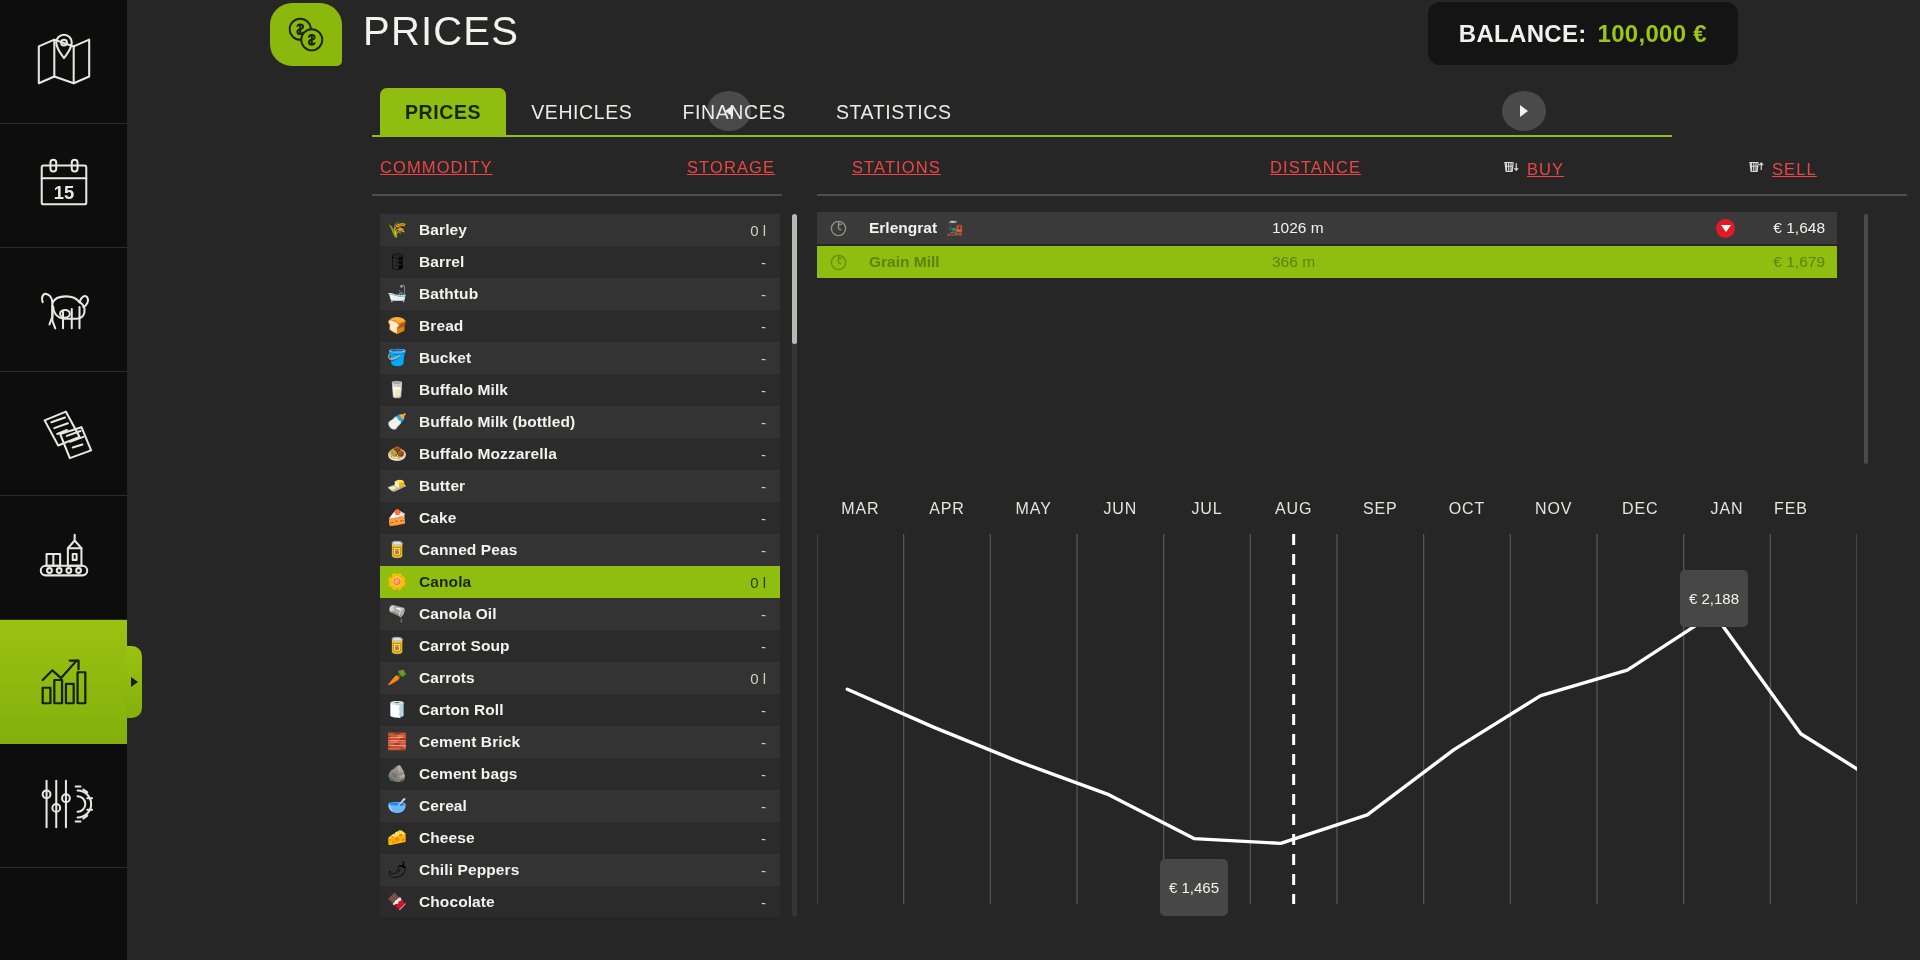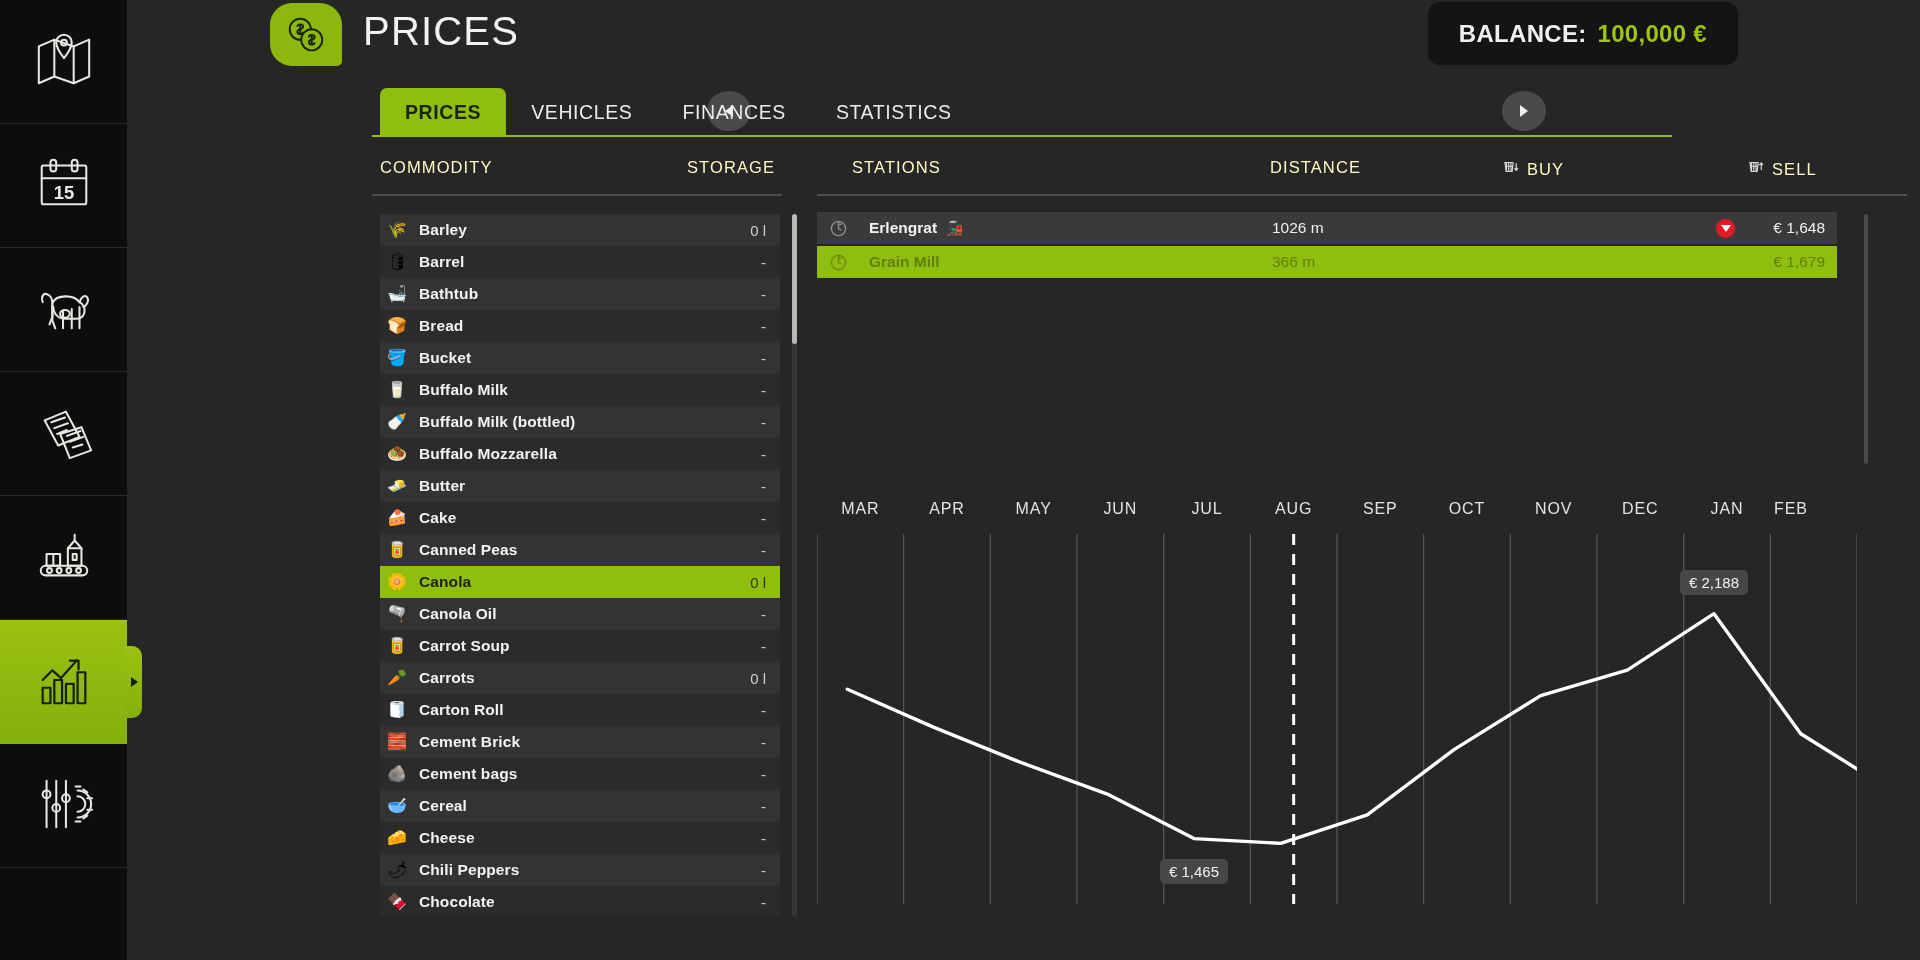--- a/index.html
+++ b/index.html
@@ -43,22 +43,22 @@
           display:flex;align-items:center;justify-content:center;}
   .navbtn.left{left:580px;}
   .navbtn.right{left:1375px;}
   .navbtn i{display:block;width:0;height:0;}
   .navbtn.left i{border-right:8px solid #f0f0ec;border-top:6px solid transparent;border-bottom:6px solid transparent;}
   .navbtn.right i{border-left:8px solid #f0f0ec;border-top:6px solid transparent;border-bottom:6px solid transparent;}
   #tab-underline{position:absolute;left:245px;top:135px;width:1300px;height:2px;background:#8fbd10;}
 
   
   #colheads{position:absolute;left:0;top:158px;width:1793px;height:34px;}
-  .ch{position:absolute;top:0;font-size:16.5px;color:#fef9c3;letter-spacing:1.1px;font-weight:500;white-space:nowrap;
-      display:flex;align-items:center;gap:7px;}
+  .ch{position:absolute;top:0;font-size:16.5px;color:#ef4444;letter-spacing:1.1px;font-weight:500;white-space:nowrap;
+      display:flex;align-items:center;gap:7px;text-decoration:underline;}
   .ch svg{width:18px;height:18px;stroke:#d9d9d4;fill:none;stroke-width:1.6;}
   #ch-commodity{left:253px;}
   #ch-storage{left:560px;}
   #ch-stations{left:725px;}
   #ch-distance{left:1143px;}
   #ch-buy{left:1375px;}
   #ch-sell{left:1620px;}
   .head-rule{position:absolute;top:194px;height:2px;background:#4d4d4d;}
   #rule-left{left:245px;width:410px;}
   #rule-right{left:690px;width:1090px;}
@@ -103,21 +103,21 @@
   .srow.sel .sprice{color:#5f8209;}
 
   #stations-scroll{position:absolute;left:1737px;top:214px;width:4px;height:250px;background:#4a4a4a;border-radius:2px;}
 
   
   #chart{position:absolute;left:690px;top:500px;width:1040px;height:420px;}
   #months{position:absolute;left:0;top:0;width:1040px;height:30px;}
   .mlab{position:absolute;top:0;font-size:16px;color:#e4e4e0;letter-spacing:.9px;transform:translateX(-50%);font-weight:500;}
   #plot{position:absolute;left:0;top:34px;width:1040px;height:380px;}
   #plot svg{position:absolute;left:0;top:0;width:1040px;height:380px;}
-  .tip{position:absolute;background:#474747;border-radius:5px;padding:4px 9px;font-size:15px;color:#f2f2ee;
+  .tip{position:absolute;background:#474747;border-radius:5px;padding:20px 9px;font-size:15px;color:#f2f2ee;
        white-space:nowrap;font-weight:500;transform:translateX(-50%);}
 </style>
 </head>
 <body>
 
 <div id="app">
 
   <div id="sidebar">
 
     <div class="side-item">

